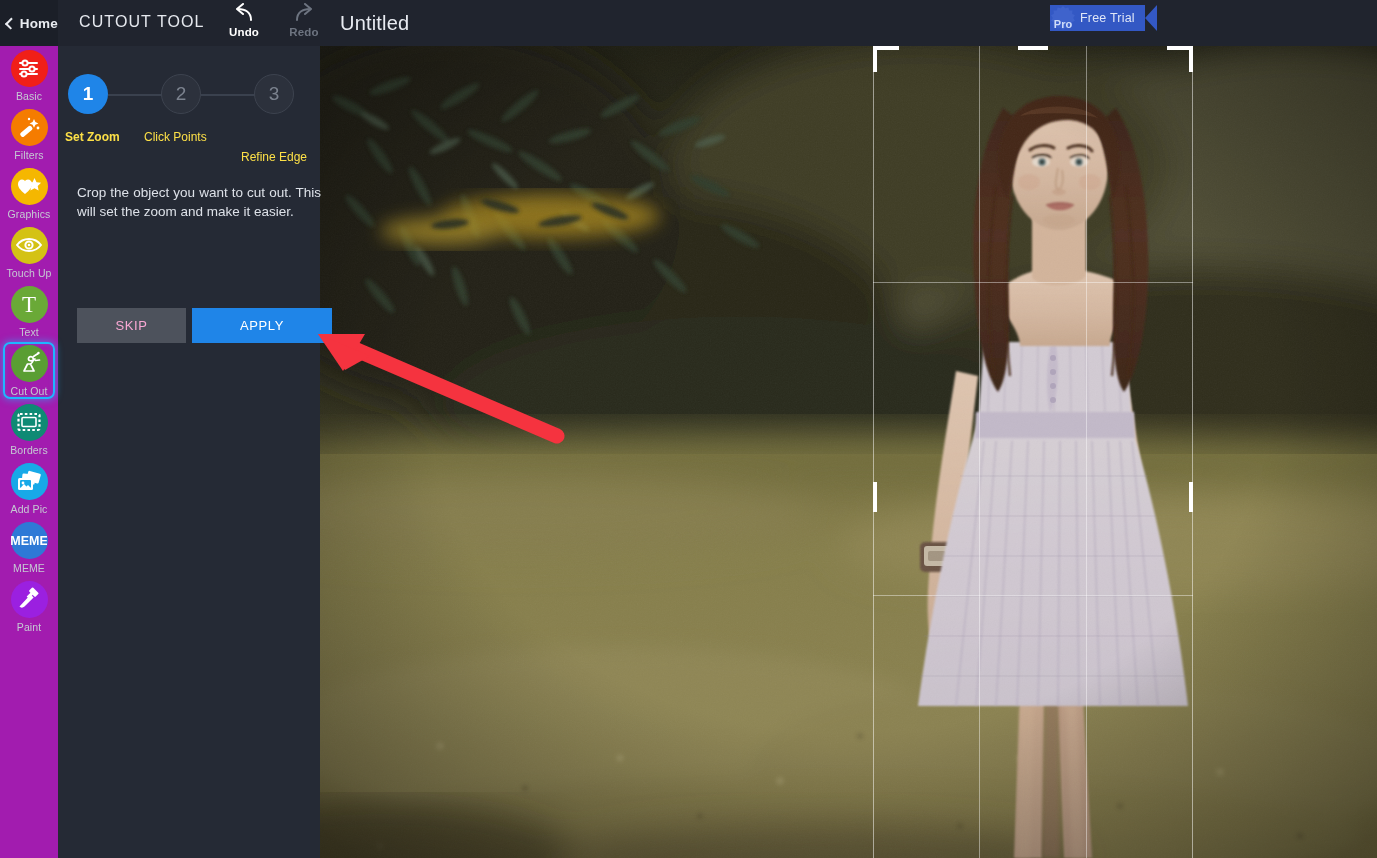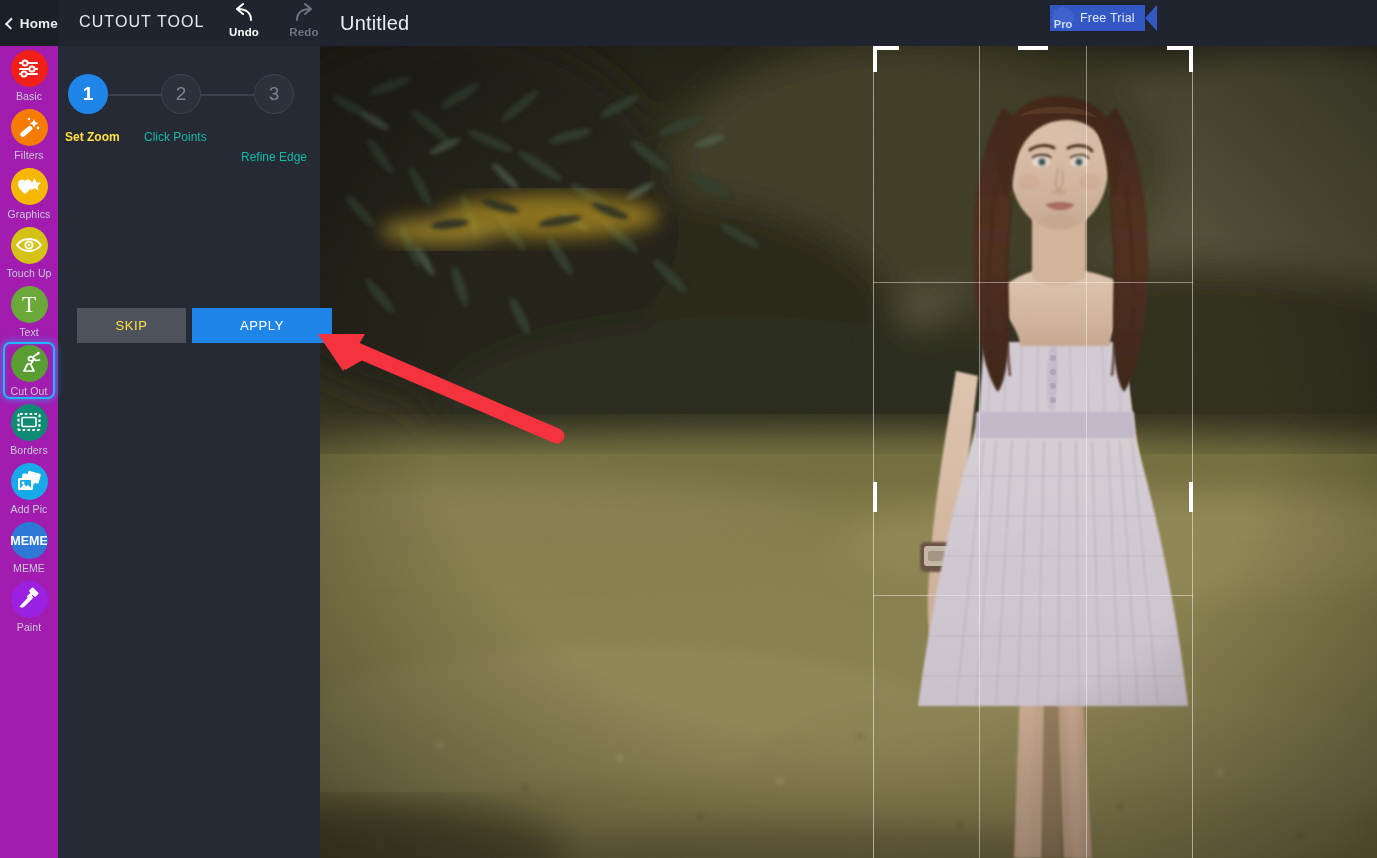--- a/index.html
+++ b/index.html
@@ -111,34 +111,34 @@
     display: flex; align-items: center; justify-content: center;
     font-size: 19px; cursor: pointer;
   }
   .step.active { background: #1f85e8; color: #ffffff; font-weight: 600; }
   .step.inactive { background: #31374399; border: 1px solid #3d4插; color: #7b828e; }
   .step.inactive { background: #2c313c; border: 1px solid #3d434f; color: #7b828e; }
   .step-label {
     position: absolute; top: 84px; font-size: 12px; white-space: nowrap;
   }
   .step-label.active { color: #fde047; font-weight: 700; }
-  .step-label.inactive { color: #14b8a6; }
+  .step-label.inactive { color: #fde047; }
 
   .instructions {
     position: absolute; left: 19px; top: 138px; width: 244px;
     color: #dde1e8; font-size: 13.5px; line-height: 18.5px;
     text-align: justify; text-justify: inter-word;
   }
 
   .btn-row { position: absolute; left: 19px; top: 262px; display: flex; gap: 6px; }
   .btn {
     height: 35px; display: flex; align-items: center; justify-content: center;
     font-size: 13px; letter-spacing: .6px; cursor: pointer;
   }
-  .btn-skip { width: 109px; background: #4d525c; color: #fde047; }
+  .btn-skip { width: 109px; background: #4d525c; color: #f9a8d4; }
   .btn-apply { width: 140px; background: #1f85e8; color: #ffffff; }
 
   
   .canvas {
     position: absolute; left: 320px; top: 46px; width: 1057px; height: 812px;
     overflow: hidden; z-index: 10; background: #111;
   }
   .photo { position: absolute; left: 0; top: 0; width: 1057px; height: 812px; }
 
   
@@ -656,20 +656,21 @@
         <span>2</span>
       </div>
       <div class="step-label inactive" style="left:86px;">Click Points</div>
 
       <div class="step inactive" style="left:196px;">
         <span>3</span>
       </div>
       <div class="step-label inactive" style="left:183px;margin-top:20px;">Refine Edge</div>
     </div>
 
+    <div class="instructions">Crop the object you want to cut out. This will set the zoom and make it easier.</div>
 
     <div class="btn-row">
       <div class="btn btn-skip">
         <span>SKIP</span>
       </div>
       <div class="btn btn-apply">
         <span>APPLY</span>
       </div>
     </div>
   </div>

